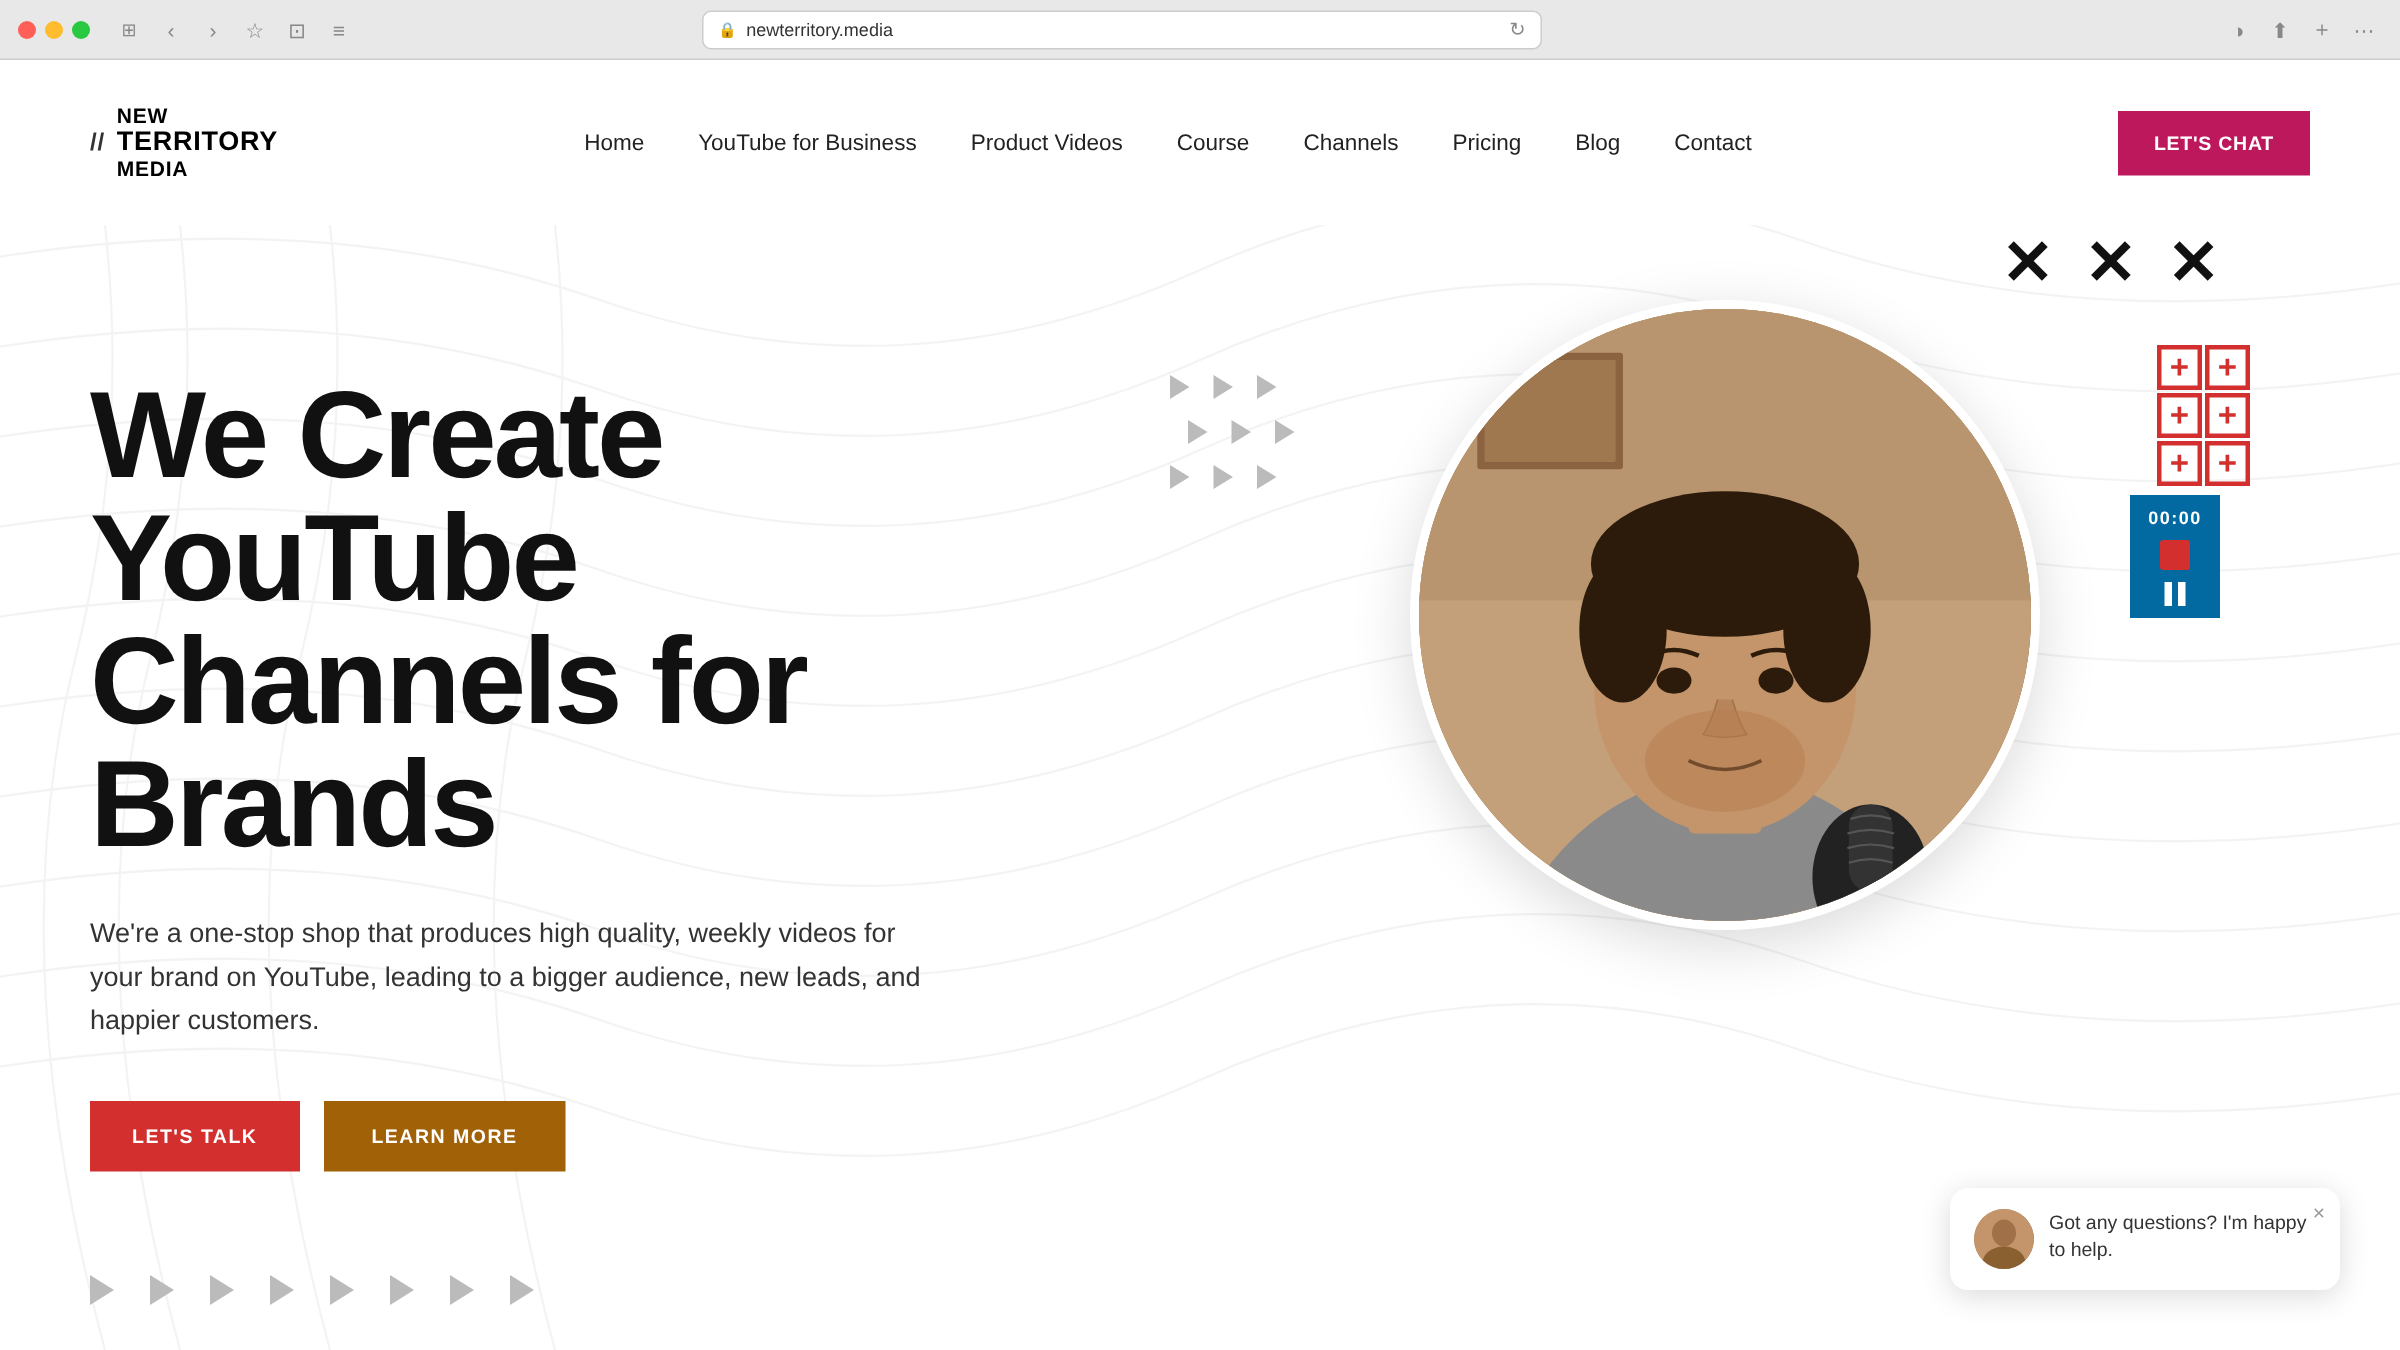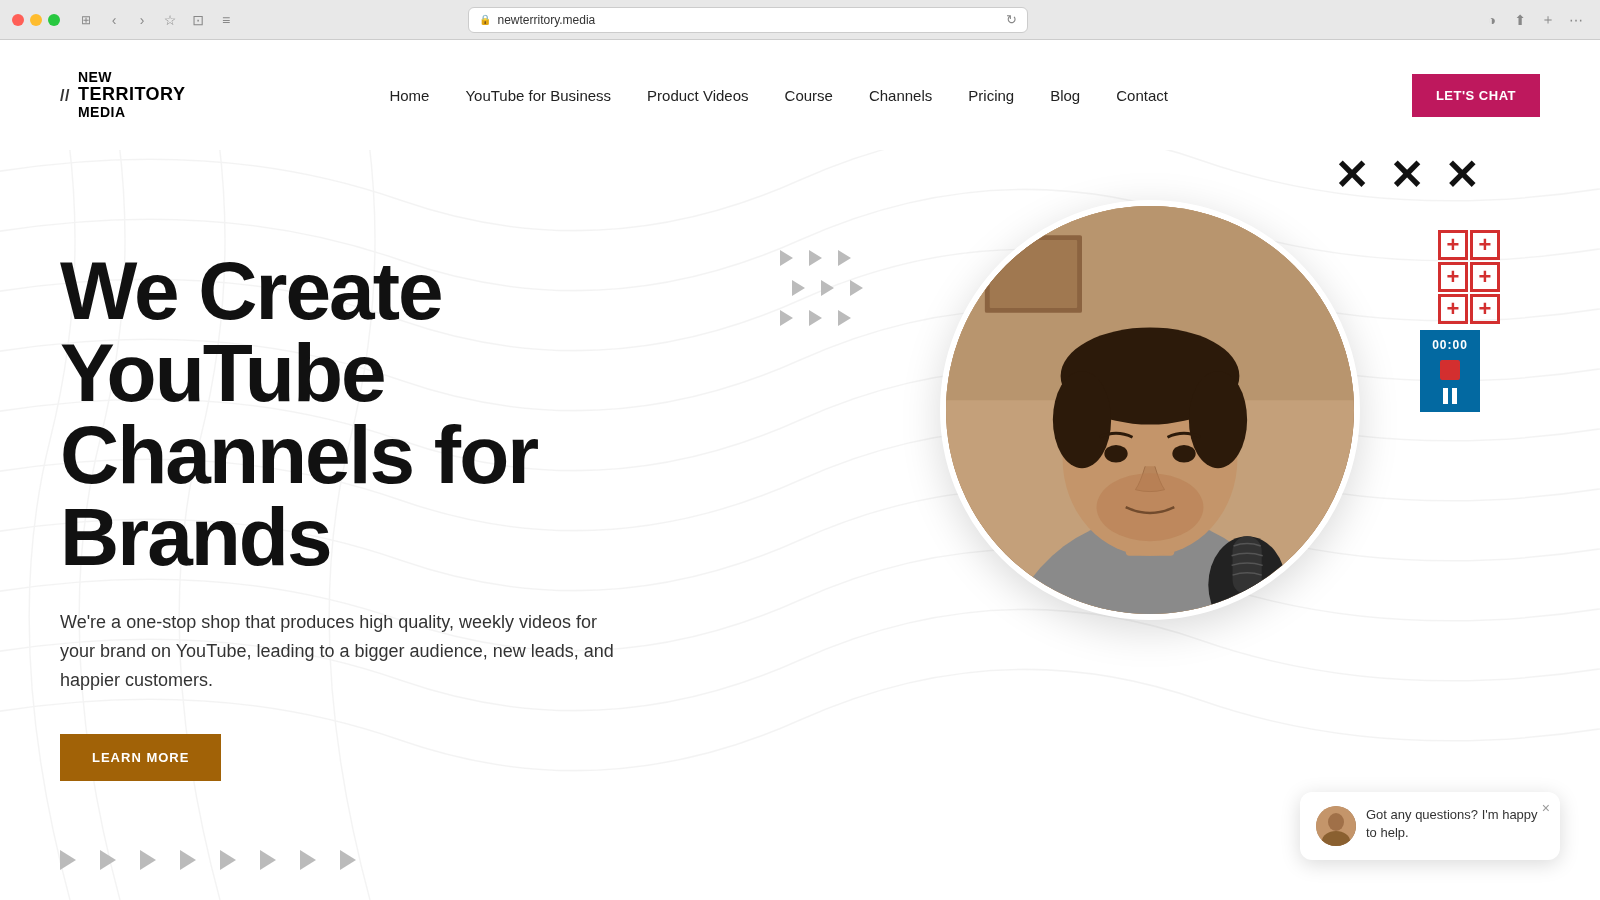--- a/index.html
+++ b/index.html
@@ -507,20 +507,21 @@
 
   <section class="hero">
 
     <div class="hero-left">
       <h1 class="hero-title">
         <span>We Create YouTube</span><br>
         <span>Channels for Brands</span>
       </h1>
       <p class="hero-description">We're a one-stop shop that produces high quality, weekly videos for your brand on YouTube, leading to a bigger audience, new leads, and happier customers.</p>
       <div class="hero-buttons">
+        <button class="btn-primary">LET'S TALK</button>
         <button class="btn-secondary">LEARN MORE</button>
       </div>
     </div>
 
     <div style="position:relative;width:160px;flex-shrink:0;">
 
       <div style="position:absolute;top:60px;left:20px;">
         <div class="arrow-row">
           <div class="tri"></div>
           <div class="tri"></div>

